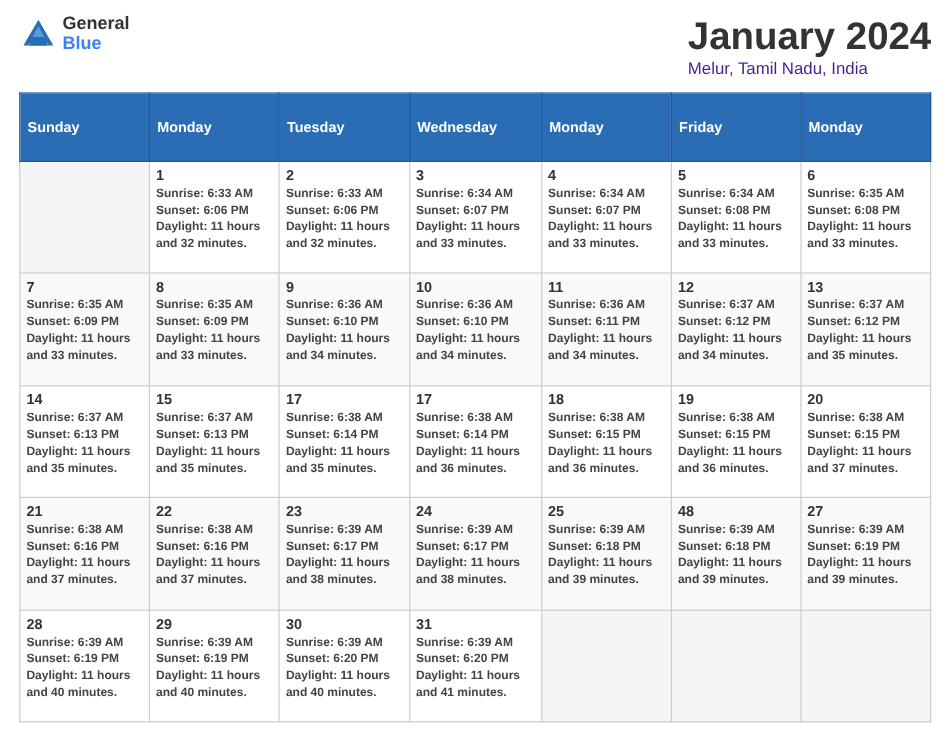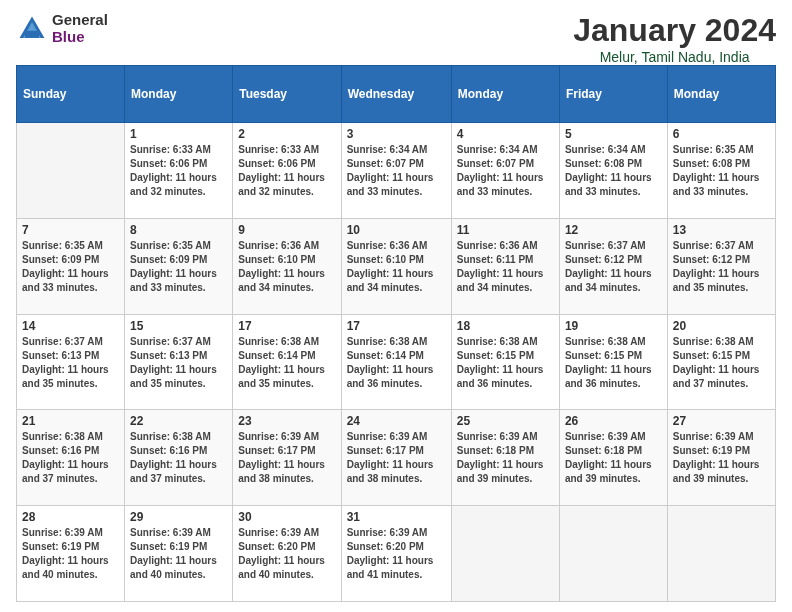--- a/index.html
+++ b/index.html
@@ -14,49 +14,49 @@
       width: 792px;
       height: 612px;
       padding: 12px 16px 10px 16px;
       display: flex;
       flex-direction: column;
     }
     .header {
       display: flex;
       justify-content: space-between;
       align-items: flex-start;
-      margin-bottom: 0;
+      margin-bottom: 12px;
     }
     .logo {
       display: flex;
       align-items: center;
       gap: 4px;
     }
     .logo-text {
       font-size: 18px;
       font-weight: bold;
       color: #333;
       line-height: 1.1;
     }
-    .logo-blue { color: #701a75; }
+    .logo-blue { color: #3b82f6; }
     .logo-icon {
       width: 32px;
       height: 32px;
     }
     .title-block {
-      text-align: center;
+      text-align: left;
     }
     .main-title {
       font-size: 32px;
       font-weight: bold;
       color: #333;
     }
     .subtitle {
       font-size: 14px;
-      color: #14532d;
+      color: #4c1d95;
     }
     .calendar {
       width: 100%;
       border-collapse: collapse;
       flex: 1;
       font-size: 11px;
     }
     .calendar thead tr th {
       background-color: #2a6db5;
       color: #fff;
@@ -283,21 +283,21 @@
             Sunrise: 6:39 AM<br>Sunset: 6:17 PM<br>Daylight: 11 hours and 38 minutes.
           </div>
         </td>
           <td>
           <div class="day-number">25</div>
           <div class="day-info">
             Sunrise: 6:39 AM<br>Sunset: 6:18 PM<br>Daylight: 11 hours and 39 minutes.
           </div>
         </td>
           <td>
-          <div class="day-number">26</div>
+          <div class="day-number">48</div>
           <div class="day-info">
             Sunrise: 6:39 AM<br>Sunset: 6:18 PM<br>Daylight: 11 hours and 39 minutes.
           </div>
         </td>
           <td>
           <div class="day-number">27</div>
           <div class="day-info">
             Sunrise: 6:39 AM<br>Sunset: 6:19 PM<br>Daylight: 11 hours and 39 minutes.
           </div>
         </td>

